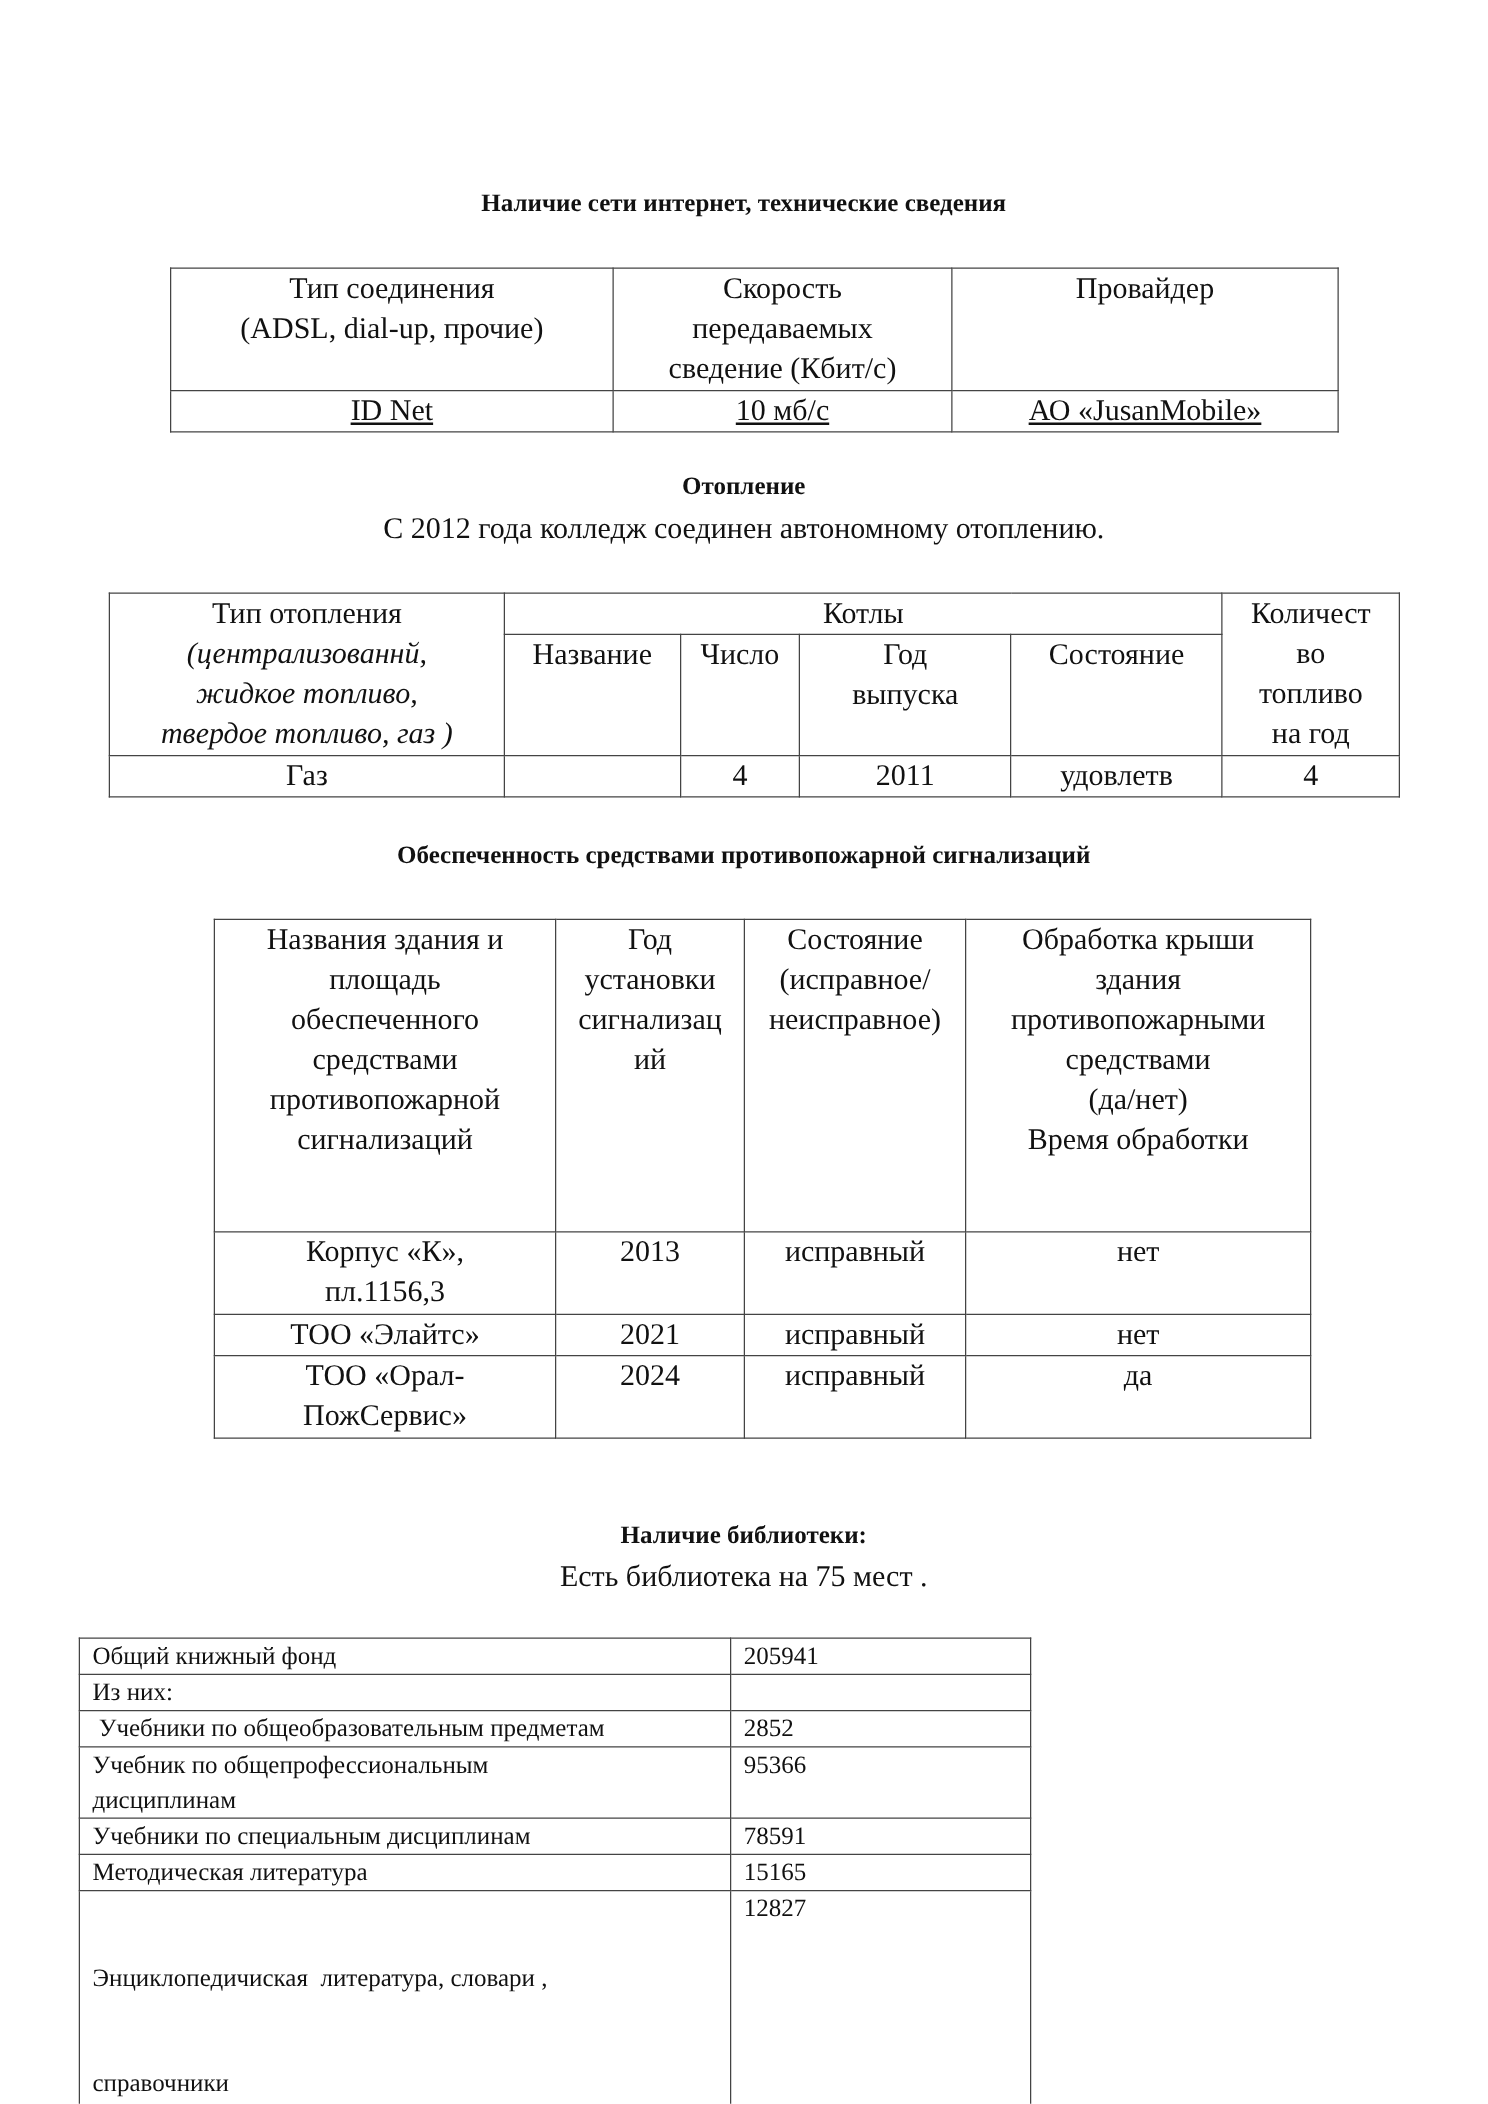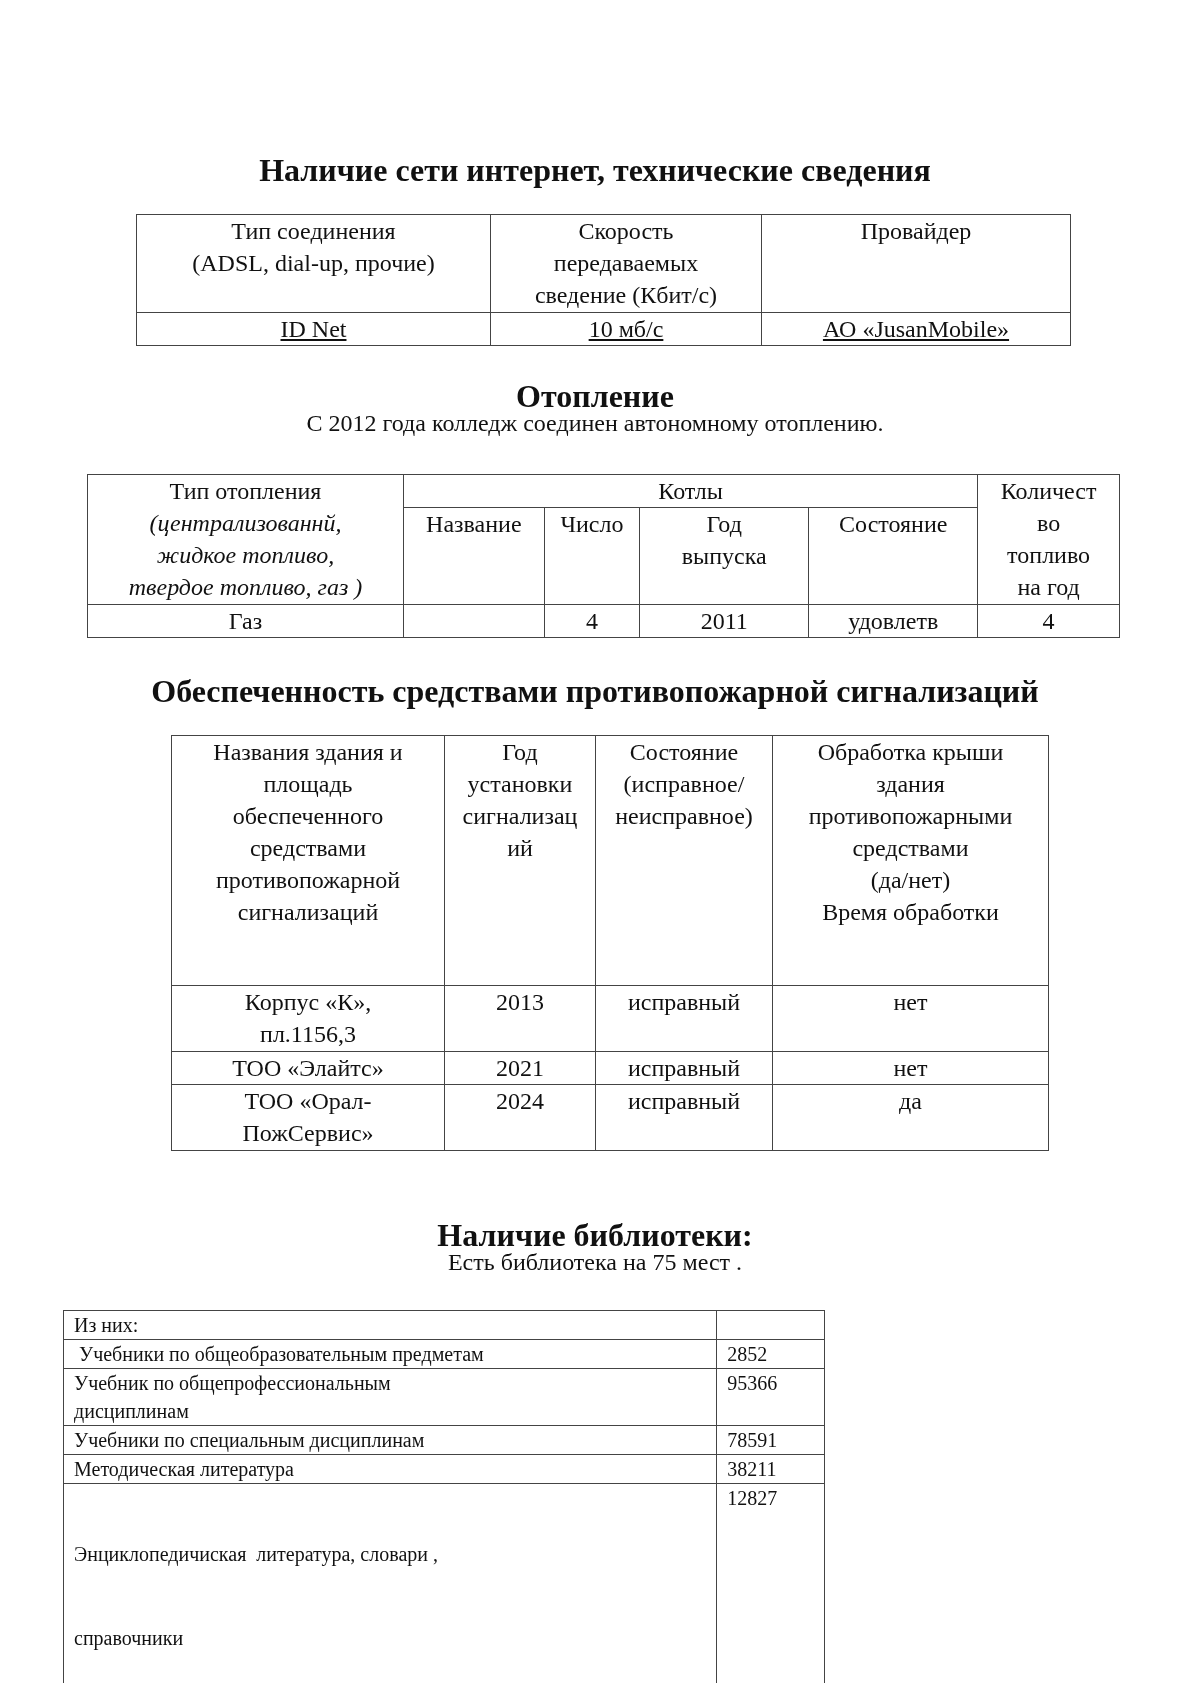--- a/index.html
+++ b/index.html
@@ -1,19 +1,19 @@
 <!DOCTYPE html>
 <html><head>
 <meta charset="utf-8">
 <style>
   html, body { margin: 0; padding: 0; background: #ffffff; }
   body { width: 1190px; height: 1683px; position: relative; overflow: hidden;
          font-family: "Liberation Serif", "DejaVu Serif", serif; color: #111; }
   .abs { position: absolute; }
-  .h { font-weight: bold; font-size: 32px; text-align: center; left: 0; width: 1190px; }
+  .h { font-weight: bold; font-size: 20px; text-align: center; left: 0; width: 1190px; }
   .p { font-size: 24px; text-align: center; left: 0; width: 1190px; }
   table { position: absolute; border-collapse: collapse; font-family: "Liberation Serif", "DejaVu Serif", serif; }
   td { border: 1.5px solid #444; padding: 0 0; vertical-align: top; text-align: center;
        font-size: 24px; line-height: 32px; }
   .it { font-style: italic; }
   .t-lib td { font-size: 20px; line-height: 28px; text-align: left; padding: 0 10px; }
   .t-lib td.v { padding-left: 10px; }
 </style>
 </head>
 <body>
@@ -140,20 +140,26 @@
     <td>исправный</td>
     <td>да</td>
   </tr>
 </tbody>
   </table>
 
 <div class="abs h" style="top:1217px;">Наличие библиотеки:</div>
 <div class="abs p" style="top:1249px;">Есть библиотека на 75 мест .</div>
 <table class="t-lib" style="left:63px; top:1310px; width:762px;">
   <tbody>
+      <tr>
+    <td style="width:500px;">
+          <div>Общий книжный фонд</div>
+        </td>
+    <td class="v">205941</td>
+  </tr>
   <tr style="height:28px;">
     <td>
           <div>Из них:</div>
         </td>
     <td class="v"></td>
   </tr>
   <tr>
     <td style="white-space:pre;"><div> Учебники по общеобразовательным предметам</div></td>
     <td class="v">2852</td>
   </tr>
@@ -167,21 +173,21 @@
   <tr>
     <td>
           <div>Учебники по специальным дисциплинам</div>
         </td>
     <td class="v">78591</td>
   </tr>
   <tr>
     <td>
           <div>Методическая литература</div>
         </td>
-    <td class="v">38211</td>
+    <td class="v">15165</td>
   </tr>
   <tr>
     <td style="white-space:pre;">
       <div>Энциклопедичиская  литература, словари ,</div>
       <div>справочники</div>
     </td>
     <td class="v">12827</td>
   </tr>
 
 </tbody>

